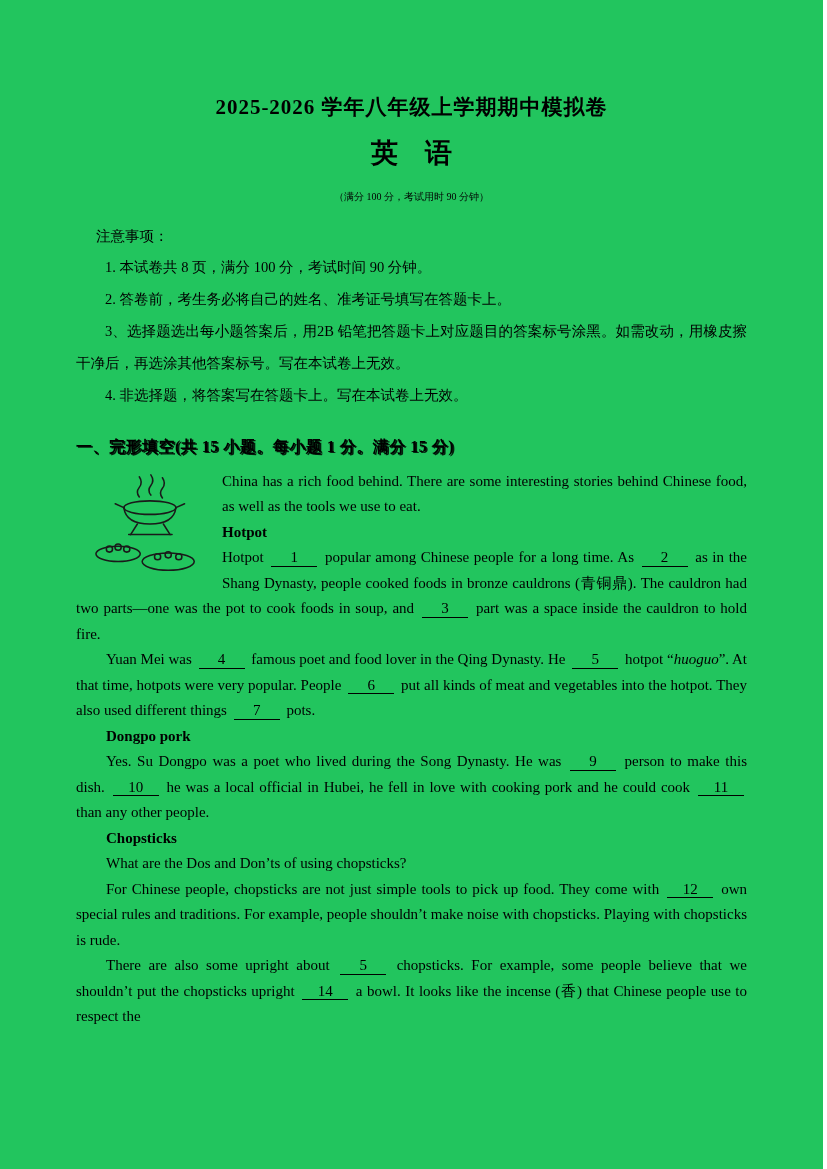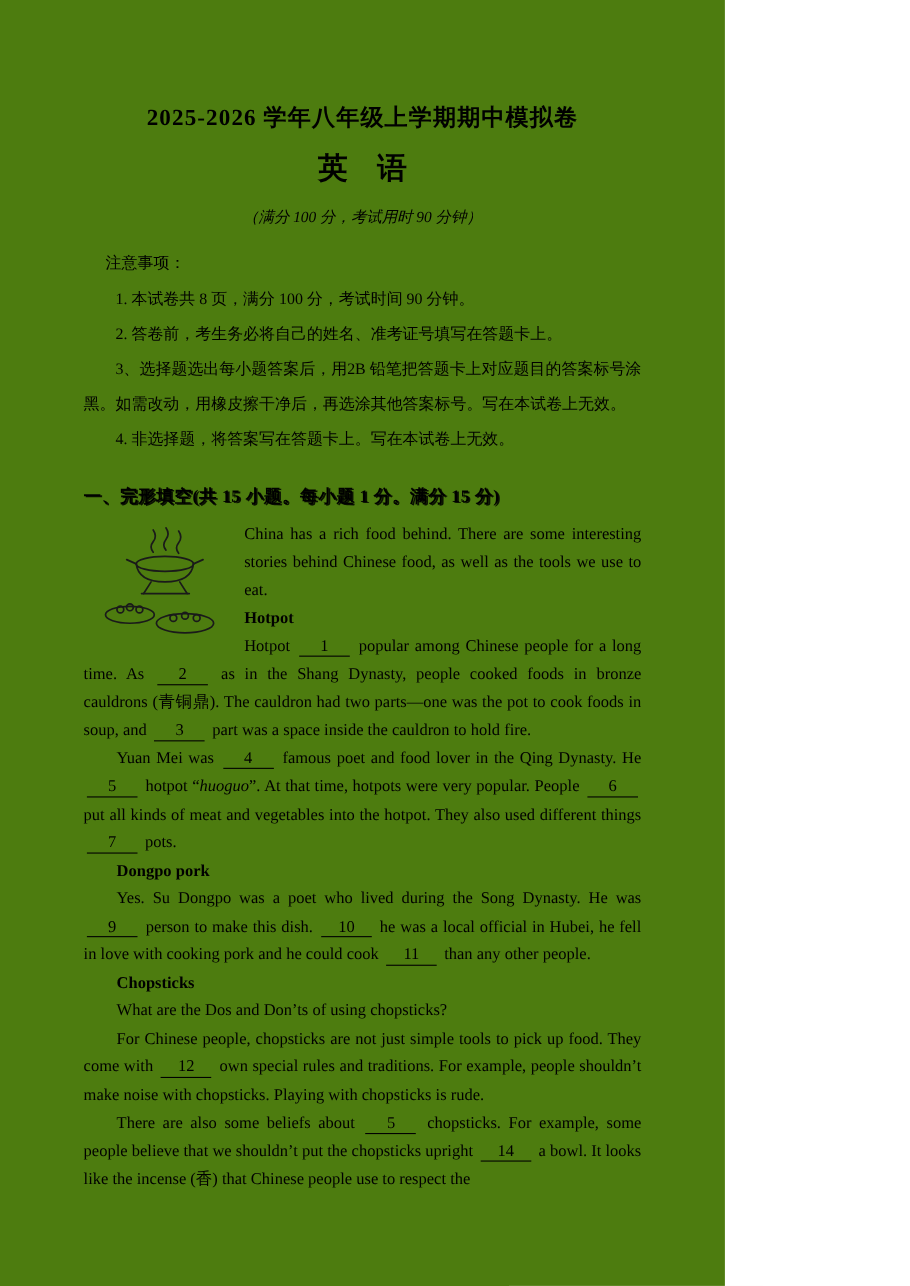--- a/index.html
+++ b/index.html
@@ -3,45 +3,44 @@
 <meta charset="utf-8">
 <style>
   * { margin: 0; padding: 0; box-sizing: border-box; }
   html, body { background: #ffffff; }
   body {
     width: 827px; height: 1169px;
     font-family: "Liberation Serif", "DejaVu Serif", serif;
     color: #000;
   }
   .page {
-    width: 659px; height: 1169px;
+    width: 823px; height: 1169px;
     padding: 95px 76px 0 76px;
     overflow: hidden;
-    background: #4d7c0f;
+    background: #22c55e;
     position: relative;
   }
   .title {
     text-align: center;
     font-size: 21px;
     font-weight: bold;
     letter-spacing: 1px;
     line-height: 1.2;
   }
   .subject {
     text-align: center;
     font-size: 27px;
     font-weight: bold;
     margin-top: 17px;
     white-space: pre;
     line-height: 1.2;
   }
   .exam-info {
     text-align: center;
-    font-size: 14px;
-    font-style: italic;
+    font-size: 10px;
     margin-top: 21px;
     line-height: 1.2;
   }
   .notes { margin-top: 18px; font-size: 14.5px; }
   .notes-heading { line-height: 2.2; margin-left: 20px; }
   .note-item {
     text-indent: 2em;
     line-height: 2.2;
     text-align: justify;
     font-family: Liberation Serif, serif;
@@ -129,17 +128,17 @@
     <div id="passage-blocks">
         <p class="p-body"><span>China has a rich food behind. There are some interesting stories behind Chinese food, as well as the tools we use to eat.</span></p>
         <div class="p-heading"><span>Hotpot</span></div>
         <p class="p-body"><span>Hotpot </span><span class="blank">1</span><span> popular among Chinese people for a long time. As </span><span class="blank">2</span><span> as in the Shang Dynasty, people cooked foods in bronze cauldrons (青铜鼎). The cauldron had two parts—one was the pot to cook foods in soup, and </span><span class="blank">3</span><span> part was a space inside the cauldron to hold fire.</span></p>
         <p class="p-body indent"><span>Yuan Mei was </span><span class="blank">4</span><span> famous poet and food lover in the Qing Dynasty. He </span><span class="blank">5</span><span> hotpot “</span><span class="italic">huoguo</span><span>”. At that time, hotpots were very popular. People </span><span class="blank">6</span><span> put all kinds of meat and vegetables into the hotpot. They also used different things </span><span class="blank">7</span><span> pots.</span></p>
         <div class="p-heading indent"><span>Dongpo pork</span></div>
         <p class="p-body indent"><span>Yes. Su Dongpo was a poet who lived during the Song Dynasty. He was </span><span class="blank">9</span><span> person to make this dish. </span><span class="blank">10</span><span> he was a local official in Hubei, he fell in love with cooking pork and he could cook </span><span class="blank">11</span><span> than any other people.</span></p>
         <div class="p-heading indent"><span>Chopsticks</span></div>
         <p class="p-body indent"><span>What are the Dos and Don’ts of using chopsticks?</span></p>
         <p class="p-body indent"><span>For Chinese people, chopsticks are not just simple tools to pick up food. They come with </span><span class="blank">12</span><span> own special rules and traditions. For example, people shouldn’t make noise with chopsticks. Playing with chopsticks is rude.</span></p>
-        <p class="p-body indent"><span>There are also some beliefs about </span><span class="blank">5</span><span> chopsticks. For example, some people believe that we shouldn’t put the chopsticks upright </span><span class="blank">14</span><span> a bowl. It looks like the incense (香) that Chinese people use to respect the</span></p>
+        <p class="p-body indent"><span>There are also some upright about </span><span class="blank">5</span><span> chopsticks. For example, some people believe that we shouldn’t put the chopsticks upright </span><span class="blank">14</span><span> a bowl. It looks like the incense (香) that Chinese people use to respect the</span></p>
       </div>
   </div>
 
 </div>
 
 </body></html>

